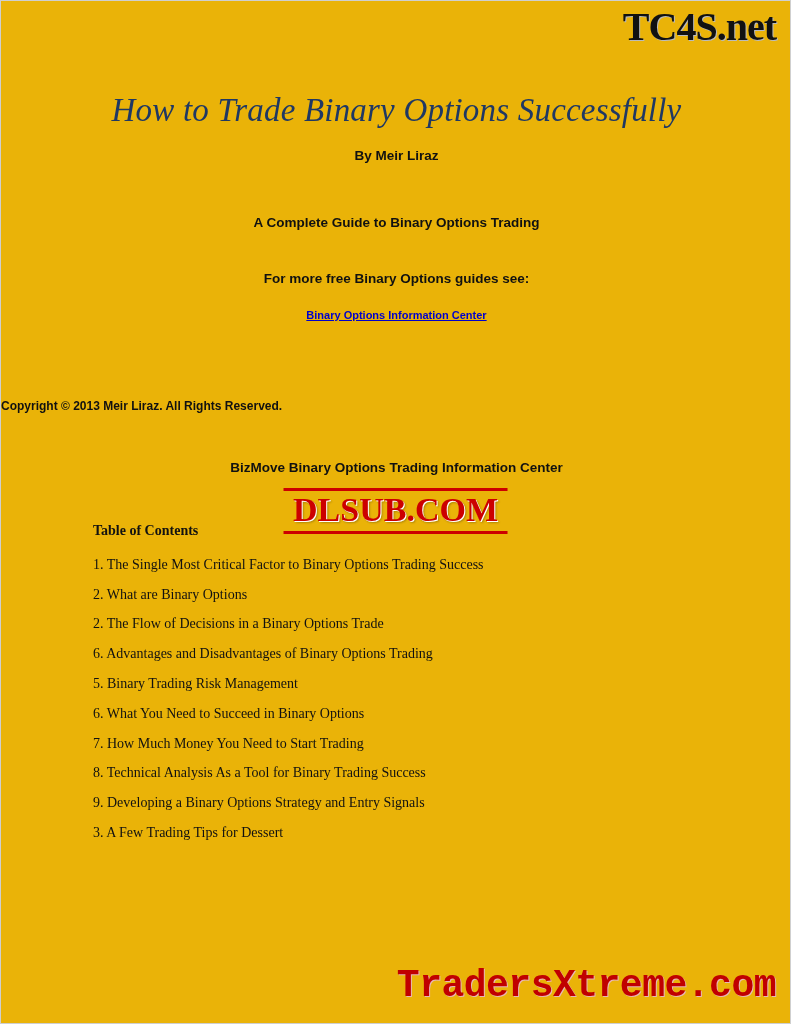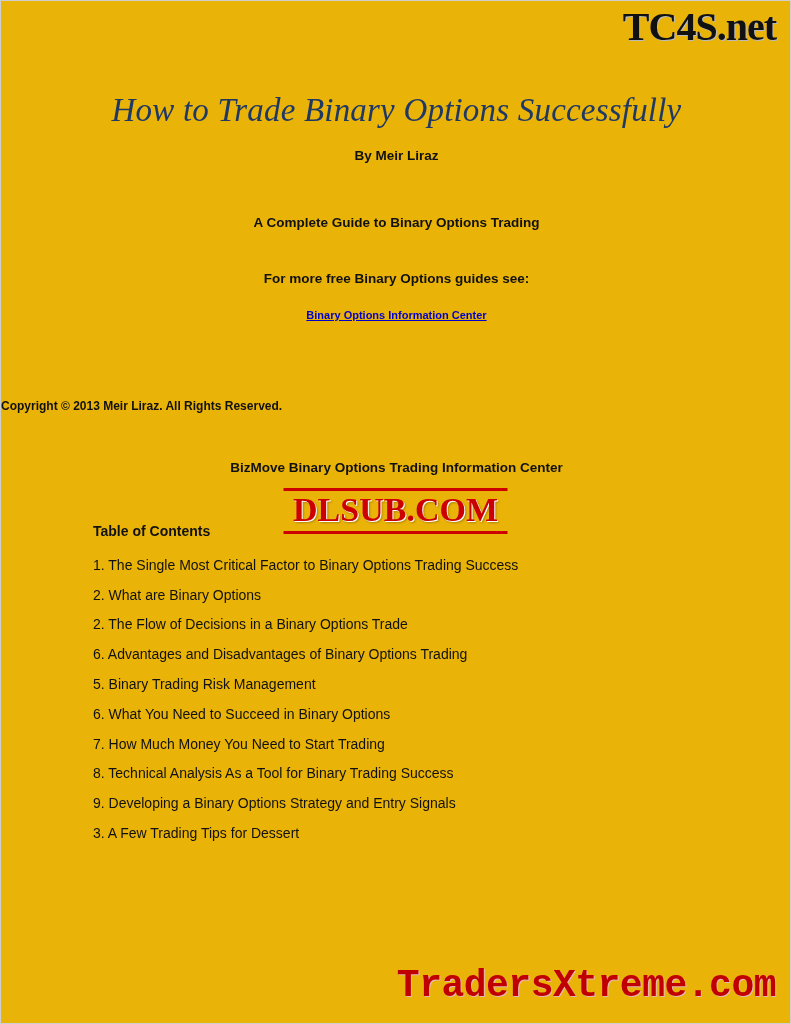--- a/index.html
+++ b/index.html
@@ -127,20 +127,21 @@
     margin-top: 47px;
     text-align: center;
     font-size: 13.5px;
     font-weight: bold;
     color: #111111;
   }
 
   .toc {
     margin: 48px 0 0 92px;
     width: 620px;
+    font-family: Liberation Serif, serif;
   }
   .toc-heading {
     font-size: 14px;
     font-weight: bold;
     color: #111111;
     margin-bottom: 18px;
   }
   .toc-item {
     font-size: 14px;
     color: #111111;

